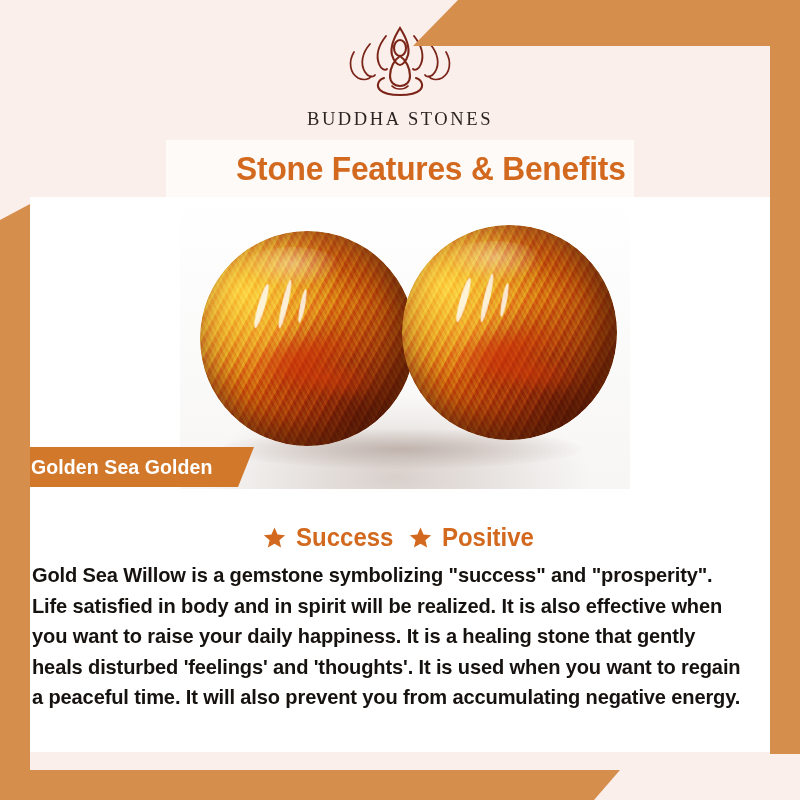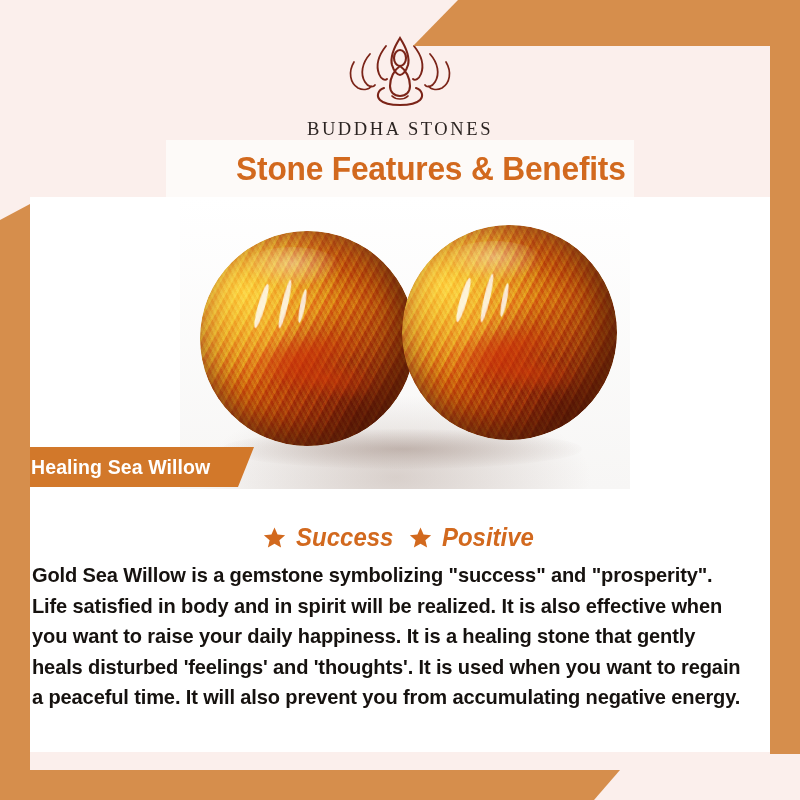--- a/index.html
+++ b/index.html
@@ -37,21 +37,21 @@
     position:absolute; left:0; bottom:0; width:620px; height:30px;
     background:#d68e4c;
     clip-path:polygon(0 0, 100% 0, calc(100% - 26px) 100%, 0 100%);
   }
 
   
   .logo-zone {
     position:absolute; top:0; left:30px; width:740px; height:150px;
     display:flex; flex-direction:column;
     align-items:center; justify-content:flex-start;
-    padding-top:32px;
+    padding-top:22px;
   }
   .logo-mark { width:132px; height:82px; display:block; }
   .brand-word {
     margin-top:5px;
     font-family:"Liberation Serif", serif;
     font-size:18.5px;
     letter-spacing:2.6px;
     color:#2c2422;
     white-space:nowrap;
   }
@@ -169,21 +169,21 @@
     letter-spacing:0.1px;
     white-space:nowrap;
   }
 
   
   .benefits-row {
     position:absolute; top:518px; left:30px; width:740px; height:38px;
     display:flex; align-items:center; justify-content:center;
     gap:13px;
   }
-  .benefit { display:flex; align-items:center; gap:7px;font-style:italic; }
+  .benefit { display:flex; align-items:center; gap:7px; }
   .star-icon { display:block; width:23px; height:23px; }
   .benefit-label {
     font-size:25.5px;
     font-weight:bold;
     color:#d2691e;
     transform:scaleX(0.94);
     white-space:nowrap;
   }
 
   
@@ -260,21 +260,21 @@
         <div class="gloss-top"></div>
         <div class="gloss gloss-1"></div>
         <div class="gloss gloss-2"></div>
         <div class="gloss gloss-3"></div>
         <div class="rim"></div>
       </div>
     </div>
   </div>
 
   <div class="name-banner">
-    <div class="name-text">Healing Sea Willow</div>
+    <div class="name-text">Golden Sea Golden</div>
   </div>
 
   <div class="benefits-row">
     <div class="benefit">
       <svg class="star-icon" viewBox="0 0 24 24">
         <polygon points="12,1.6 15.2,8.9 23.1,9.6 17.1,14.8 18.9,22.5 12,18.4 5.1,22.5 6.9,14.8 0.9,9.6 8.8,8.9" fill="#d2691e"></polygon>
       </svg>
       <span class="benefit-label">Success</span>
     </div>
     <div class="benefit">

